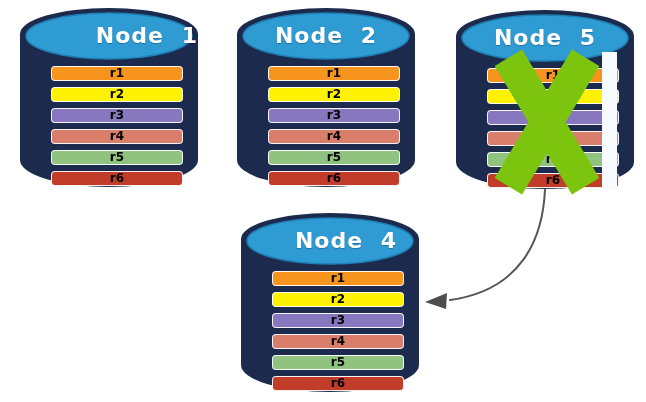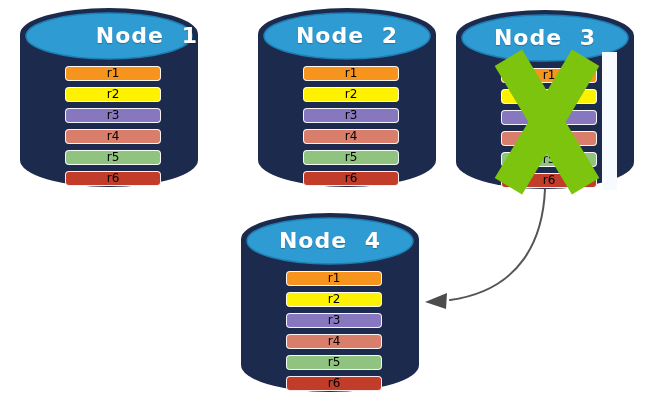--- a/index.html
+++ b/index.html
@@ -6,45 +6,44 @@
   body{
     width:646px;height:402px;overflow:hidden;
     background:#ffffff;
     font-family:"DejaVu Sans","Liberation Sans",sans-serif;
     position:relative;
   }
   .canvas{position:absolute;left:0;top:0;width:646px;height:402px;}
 
   .node{position:absolute;width:178px;height:182px;}
   .node-1{left:20px;top:7px;}
-  .node-2{left:258px;top:7px;}
+  .node-2{left:237px;top:7px;}
   .node-3{left:456px;top:9px;}
   .node-4{left:241px;top:212px;}
 
   .cyl{position:absolute;left:0;top:0;width:178px;height:182px;display:block;}
 
   .node-title{
     position:absolute;left:0;top:16px;width:100%;
     text-align:center;
     font-size:22px;font-weight:bold;
     word-spacing:9px;letter-spacing:1px;
     text-shadow:0 1px 1px rgba(0,0,0,0.25);
     user-select:none;
   }
 
   .row{
-    position:absolute;left:31px;width:96px;height:15px;
+    position:absolute;left:31px;width:132px;height:15px;
     box-sizing:border-box;
     border:1px solid rgba(255,255,255,0.92);
     border-radius:4px;
     text-align:center;
-    font-size:12px;font-weight:normal;color:#000;
+    font-size:12px;font-weight:bold;color:#000;
     line-height:13px;
     z-index:2;
-    margin-left:14px;
   }
   .row-0{top:59px}.row-1{top:80px}.row-2{top:101px}
   .row-3{top:122px}.row-4{top:143px}.row-5{top:164px}
 
   
   .x-backdrop{
     position:absolute;left:146px;top:43px;width:15px;height:138px;
     z-index:3;
   }
   
@@ -95,40 +94,40 @@
     <div class="row row-3" style="background: rgb(217, 126, 107);">r4</div>
     <div class="row row-4" style="background: rgb(143, 195, 127);">r5</div>
     <div class="row row-5" style="background: rgb(194, 60, 42);">r6</div>
   </div>
 
   <div class="node node-3">
     <svg class="cyl" viewBox="0 0 178 182" preserveAspectRatio="none">
       <path d="M0,27 A89,26 0 0 1 178,27 L178,153 A89,27 0 0 1 0,153 Z" style="fill: rgb(28, 43, 77);"></path>
       <ellipse cx="89" cy="29" rx="83" ry="23" stroke-width="1.5" stroke="#1E7FB5" style="fill: rgb(47, 155, 211);"></ellipse>
     </svg>
-    <div class="node-title" style="color: rgb(255, 255, 255);">Node 3</div>
+    <div class="node-title" style="color: rgb(255, 255, 255);">Node 5</div>
     <div class="row row-0" style="background: rgb(247, 148, 30);">r1</div>
     <div class="row row-1" style="background: rgb(255, 242, 0);">r2</div>
     <div class="row row-2" style="background: rgb(134, 119, 190);">r3</div>
     <div class="row row-3" style="background: rgb(217, 126, 107);">r4</div>
     <div class="row row-4" style="background: rgb(143, 195, 127);">r5</div>
     <div class="row row-5" style="background: rgb(194, 60, 42);">r6</div>
     <div class="x-backdrop" style="background: rgb(247, 251, 255);"></div>
     <div class="x-mark">
       <span class="x-arm a1" style="background: rgb(124, 196, 14);"></span>
       <span class="x-arm a2" style="background: rgb(124, 196, 14);"></span>
     </div>
   </div>
 
   <div class="node node-4">
     <svg class="cyl" viewBox="0 0 178 182" preserveAspectRatio="none">
       <path d="M0,27 A89,26 0 0 1 178,27 L178,153 A89,27 0 0 1 0,153 Z" style="fill: rgb(28, 43, 77);"></path>
       <ellipse cx="89" cy="29" rx="83" ry="23" stroke-width="1.5" stroke="#1E7FB5" style="fill: rgb(47, 155, 211);"></ellipse>
     </svg>
-    <div class="node-title" style="color: rgb(255, 255, 255);">Node 4</div>
+    <div class="node-title" style="color: rgb(255, 255, 255); padding-left: 16px;">Node 4</div>
     <div class="row row-0" style="background: rgb(247, 148, 30);">r1</div>
     <div class="row row-1" style="background: rgb(255, 242, 0);">r2</div>
     <div class="row row-2" style="background: rgb(134, 119, 190);">r3</div>
     <div class="row row-3" style="background: rgb(217, 126, 107);">r4</div>
     <div class="row row-4" style="background: rgb(143, 195, 127);">r5</div>
     <div class="row row-5" style="background: rgb(194, 60, 42);">r6</div>
   </div>
 
   <svg class="arrow-overlay" viewBox="0 0 646 402">
     <path d="M545,189 C543,238 522,290 450,300" fill="none" stroke-width="2" stroke-linecap="round" style="stroke: rgb(85, 85, 85);"></path>

